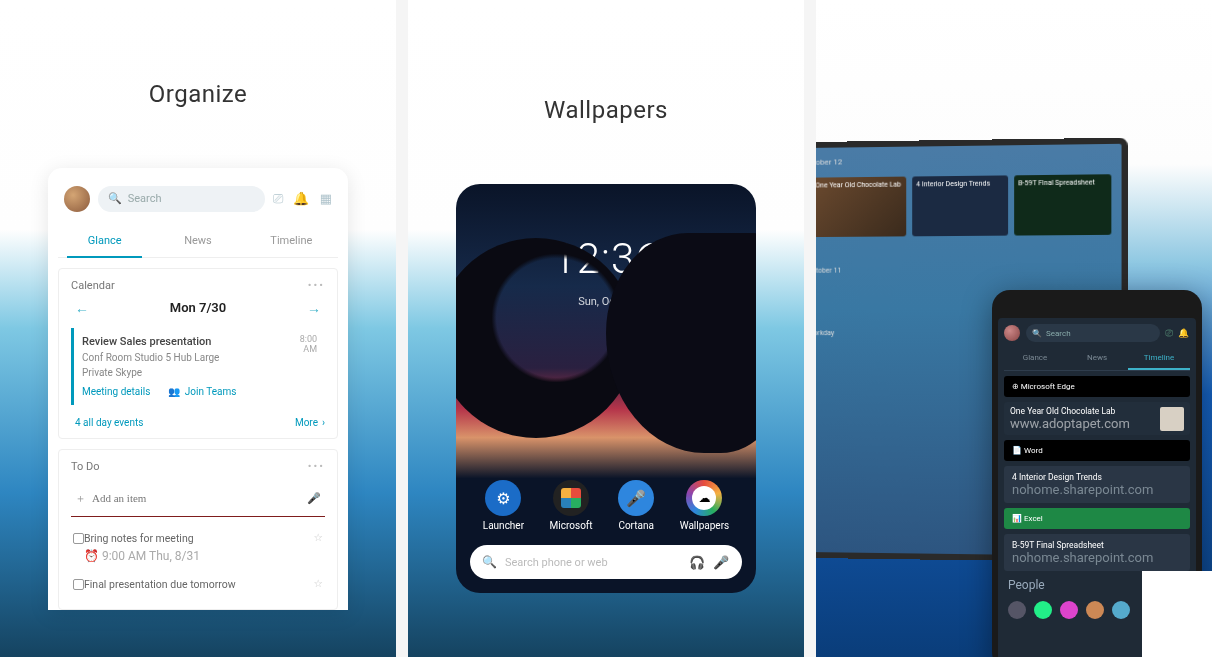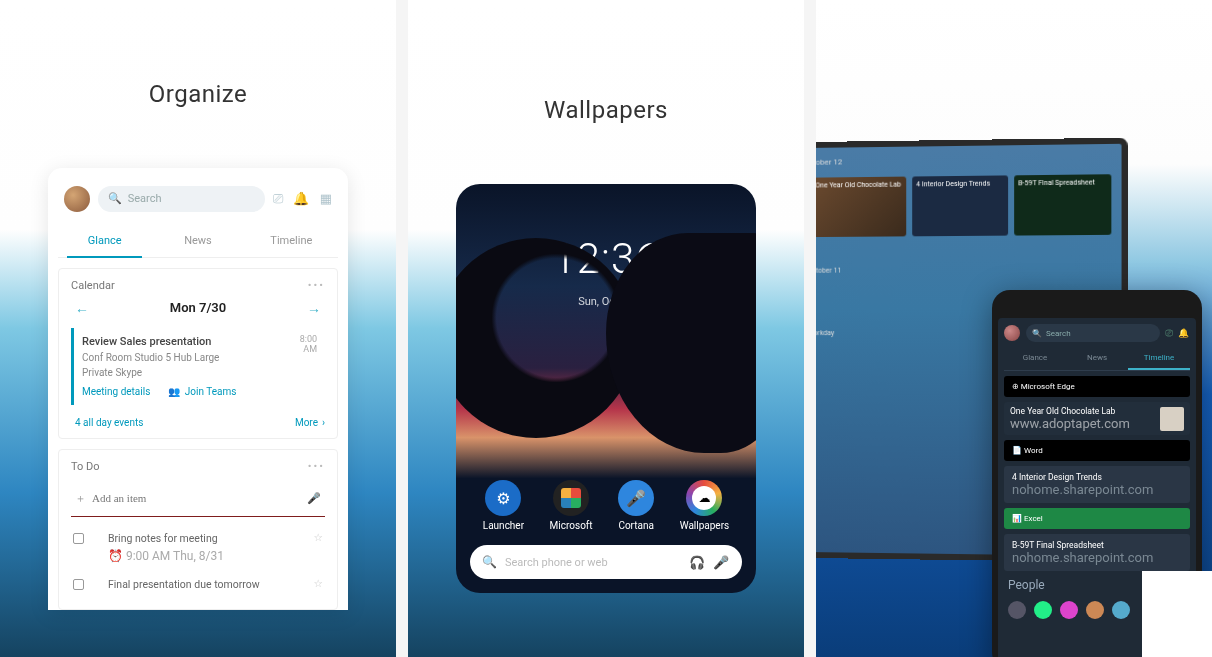--- a/index.html
+++ b/index.html
@@ -153,21 +153,21 @@
   border-bottom: 1px solid #7f1d1d;
   margin-bottom: 8px;
   font-family: Liberation Serif, serif;
 }
 .todo-add .plus { color: #999; margin-right: 6px; }
 .todo-add .mic { color: #b5c9d6; }
 
 .todo-item {
   display: flex;
   align-items: flex-start;
-  gap: 24px;
+  gap: 0;
   font-size: 10.5px;
   color: #666;
   padding: 6px 2px;
 }
 .todo-item .box {
   width: 11px; height: 11px; border: 1.5px solid #999; border-radius: 2px;
   margin-top: 2px;
 }
 .todo-item .txt { flex: 1; line-height: 1.5; }
 .todo-item .sub { color: #aaa; font-size: 12px; }

